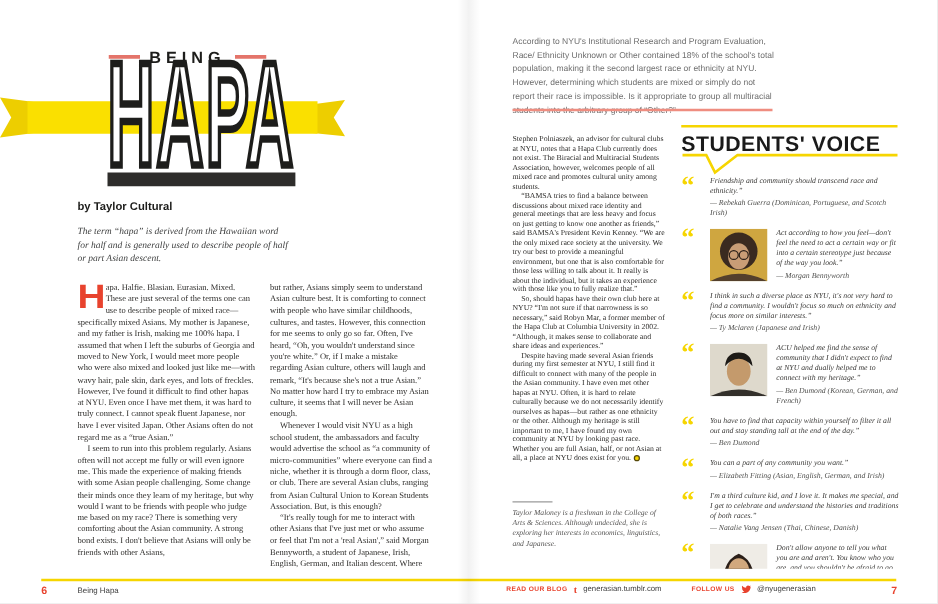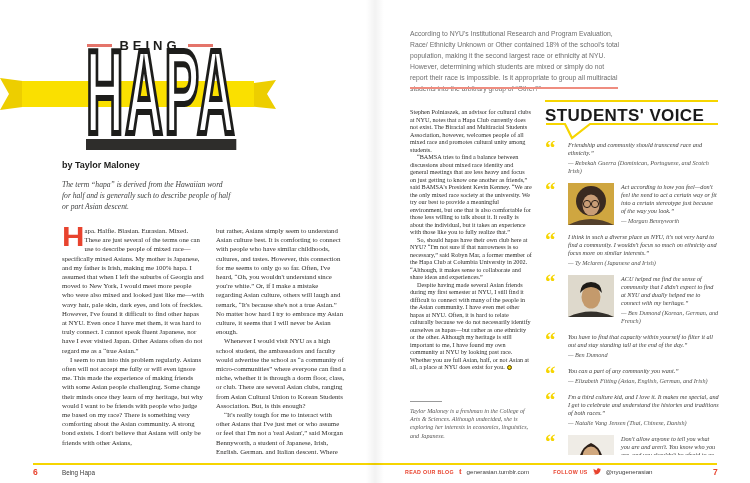--- a/index.html
+++ b/index.html
@@ -93,22 +93,22 @@
       <polygon points="276,4 246,8 246,30 276,33 267,18" fill="#edce00"></polygon>
       <rect x="22" y="5" width="232" height="26" fill="#fae000"></rect>
     </svg>
   </div>
 
   <div class="hapa-wrap">
     <div class="hapa-title">HAPA</div>
   </div>
   <div class="title-underline"></div>
 
-  <div class="byline">by Taylor Maloney</div>
-  <div class="intro">The term “hapa” is derived from the Hawaiian word for half and is generally such to describe people of half or part Asian descent.</div>
+  <div class="byline">by Taylor Cultural</div>
+  <div class="intro">The term “hapa” is derived from the Hawaiian word for half and is generally used to describe people of half or part Asian descent.</div>
 
   <div class="columns">
     <div class="col col-1">
       <p><span class="dropcap">H</span><span>apa. Halfie. Blasian. Eurasian. Mixed. These are just several of the terms one can use to describe people of mixed race—specifically mixed Asians. My mother is Japanese, and my father is Irish, making me 100% hapa. I assumed that when I left the suburbs of Georgia and moved to New York, I would meet more people who were also mixed and looked just like me—with wavy hair, pale skin, dark eyes, and lots of freckles. However, I've found it difficult to find other hapas at NYU. Even once I have met them, it was hard to truly connect. I cannot speak fluent Japanese, nor have I ever visited Japan. Other Asians often do not regard me as a “true Asian.”</span></p>
       <p class="indent">I seem to run into this problem regularly. Asians often will not accept me fully or will even ignore me. This made the experience of making friends with some Asian people challenging. Some change their minds once they learn of my heritage, but why would I want to be friends with people who judge me based on my race? There is something very comforting about the Asian community. A strong bond exists. I don't believe that Asians will only be friends with other Asians,</p>
     </div>
     <div class="col col-2">
       <p>but rather, Asians simply seem to understand Asian culture best. It is comforting to connect with people who have similar childhoods, cultures, and tastes. However, this connection for me seems to only go so far. Often, I've heard, “Oh, you wouldn't understand since you're white.” Or, if I make a mistake regarding Asian culture, others will laugh and remark, “It's because she's not a true Asian.” No matter how hard I try to embrace my Asian culture, it seems that I will never be Asian enough.</p>
       <p class="indent">Whenever I would visit NYU as a high school student, the ambassadors and faculty would advertise the school as “a community of micro-communities” where everyone can find a niche, whether it is through a dorm floor, class, or club. There are several Asian clubs, ranging from Asian Cultural Union to Korean Students Association. But, is this enough?</p>
       <p class="indent">“It's really tough for me to interact with other Asians that I've just met or who assume or feel that I'm not a 'real Asian',” said Morgan Bennyworth, a student of Japanese, Irish, English, German, and Italian descent. Where would hapas find their niche in these microcommunities?</p>

